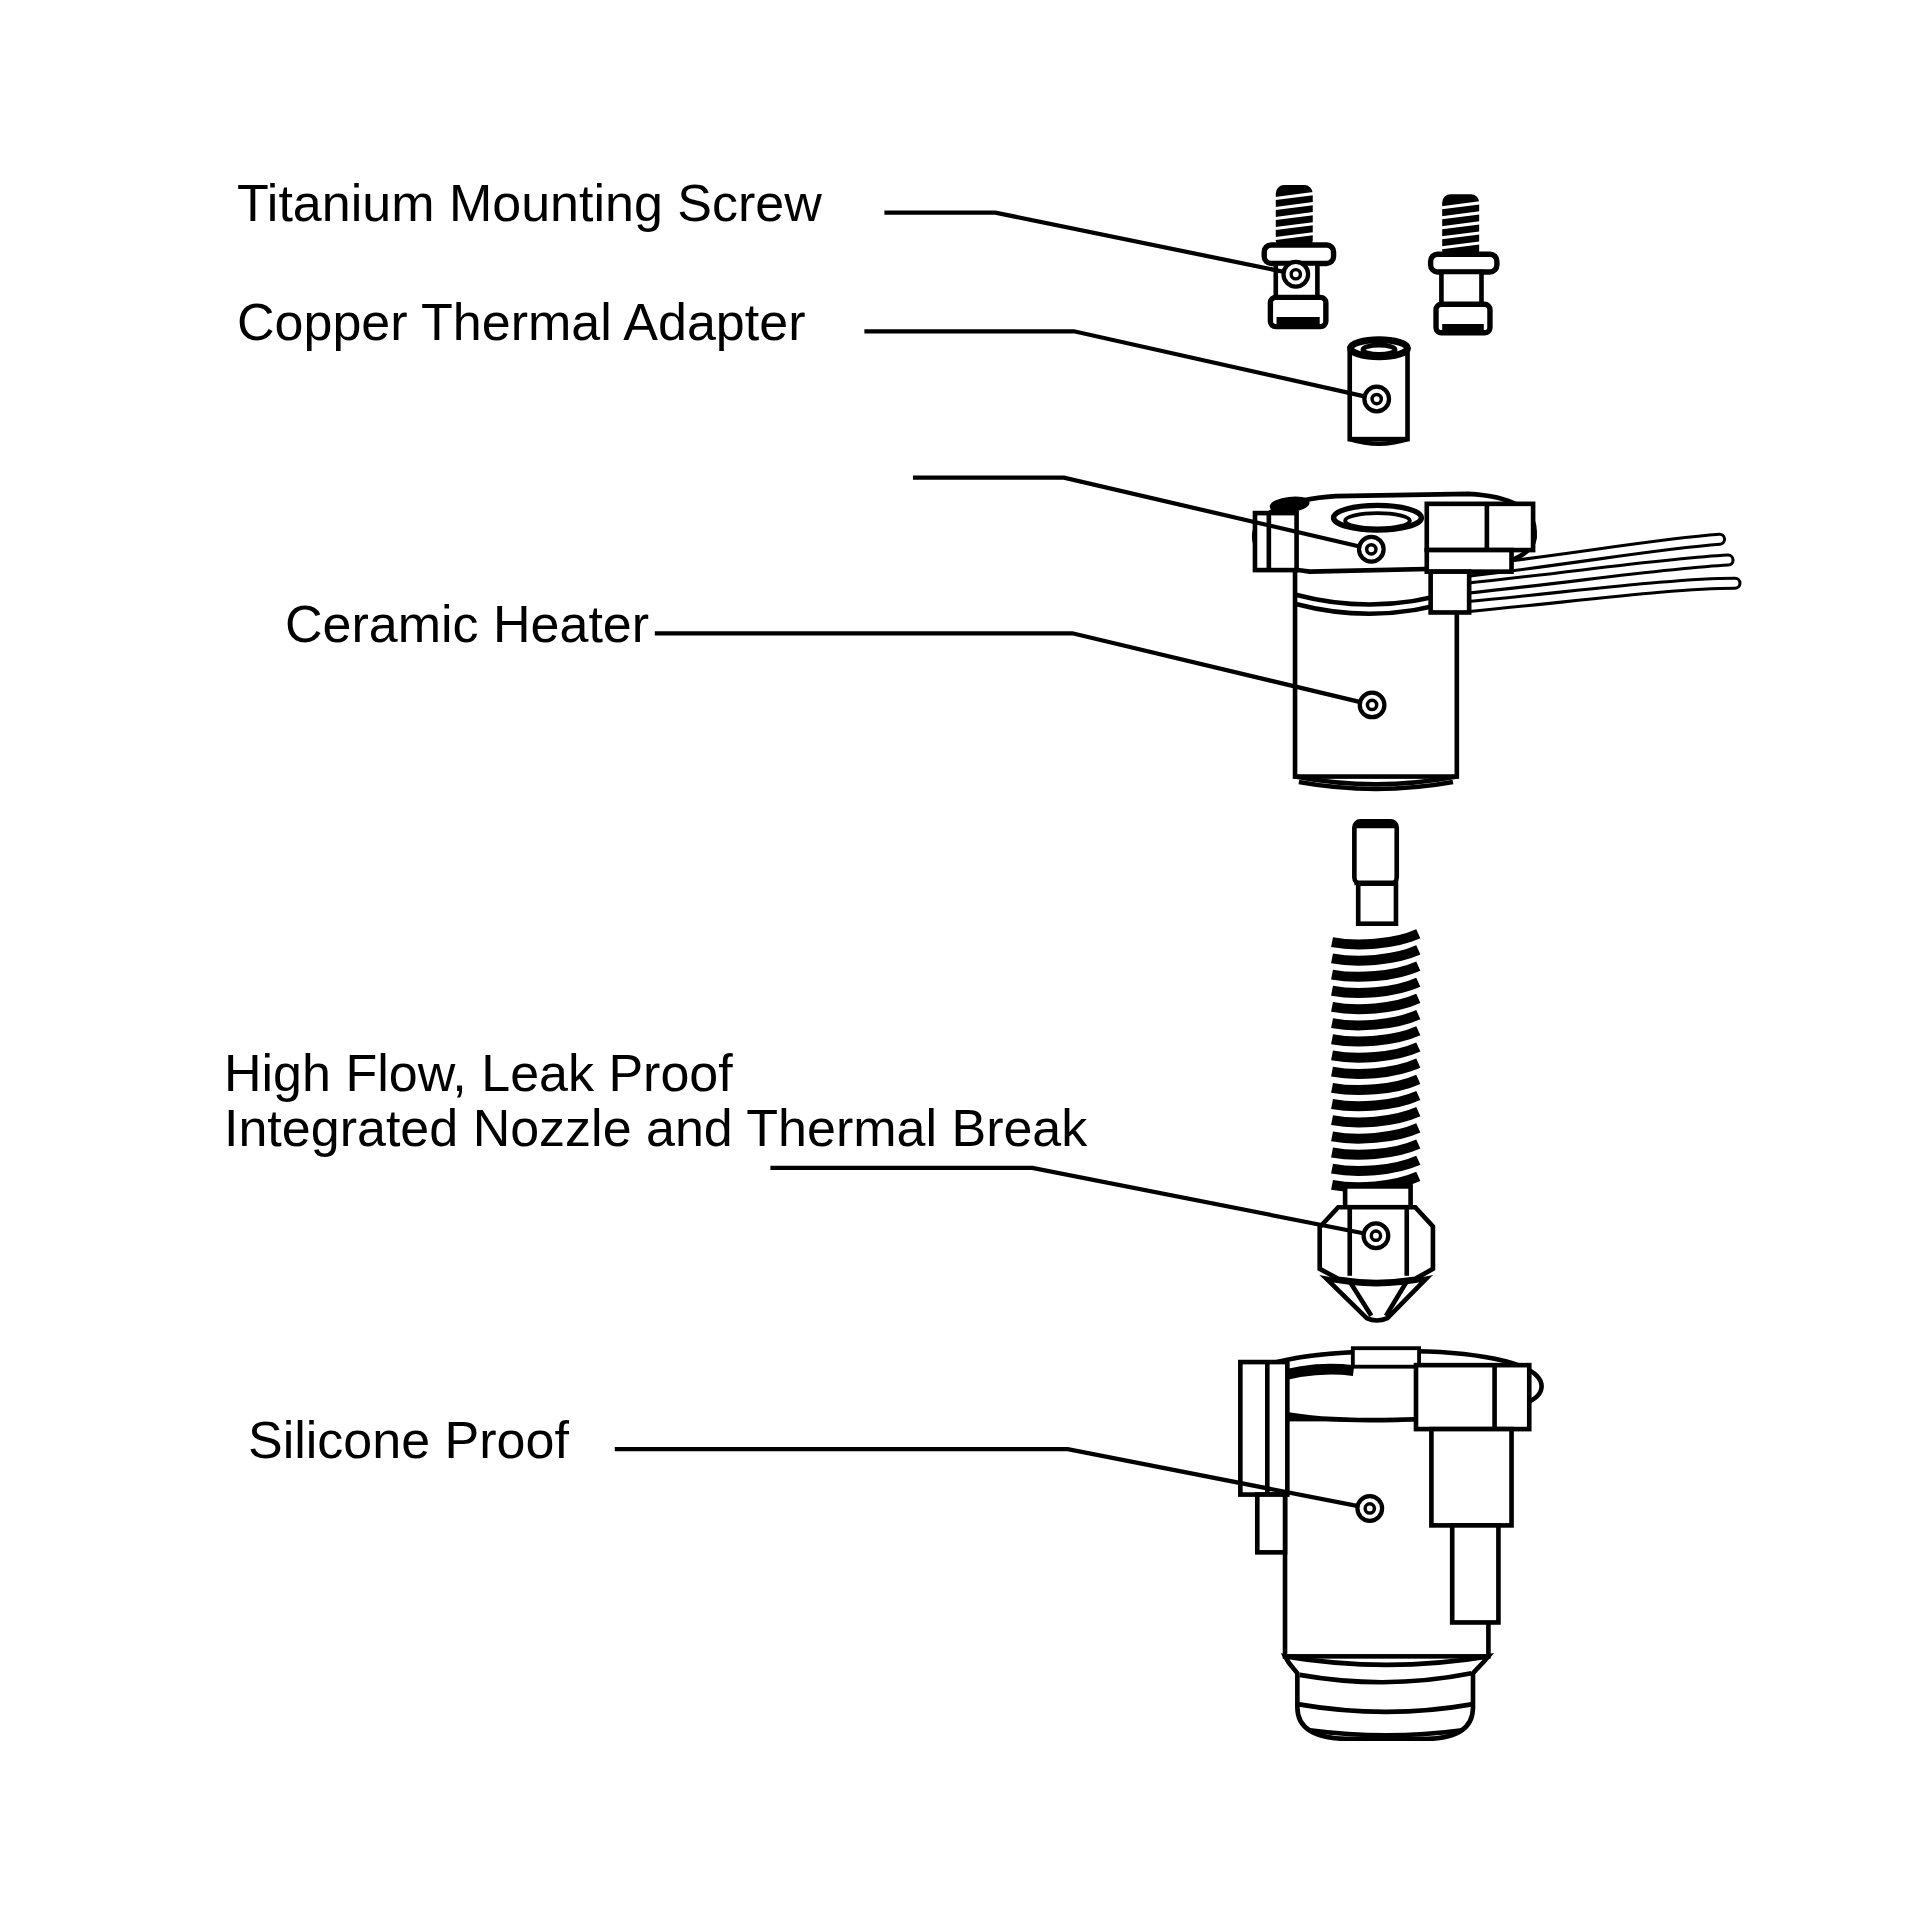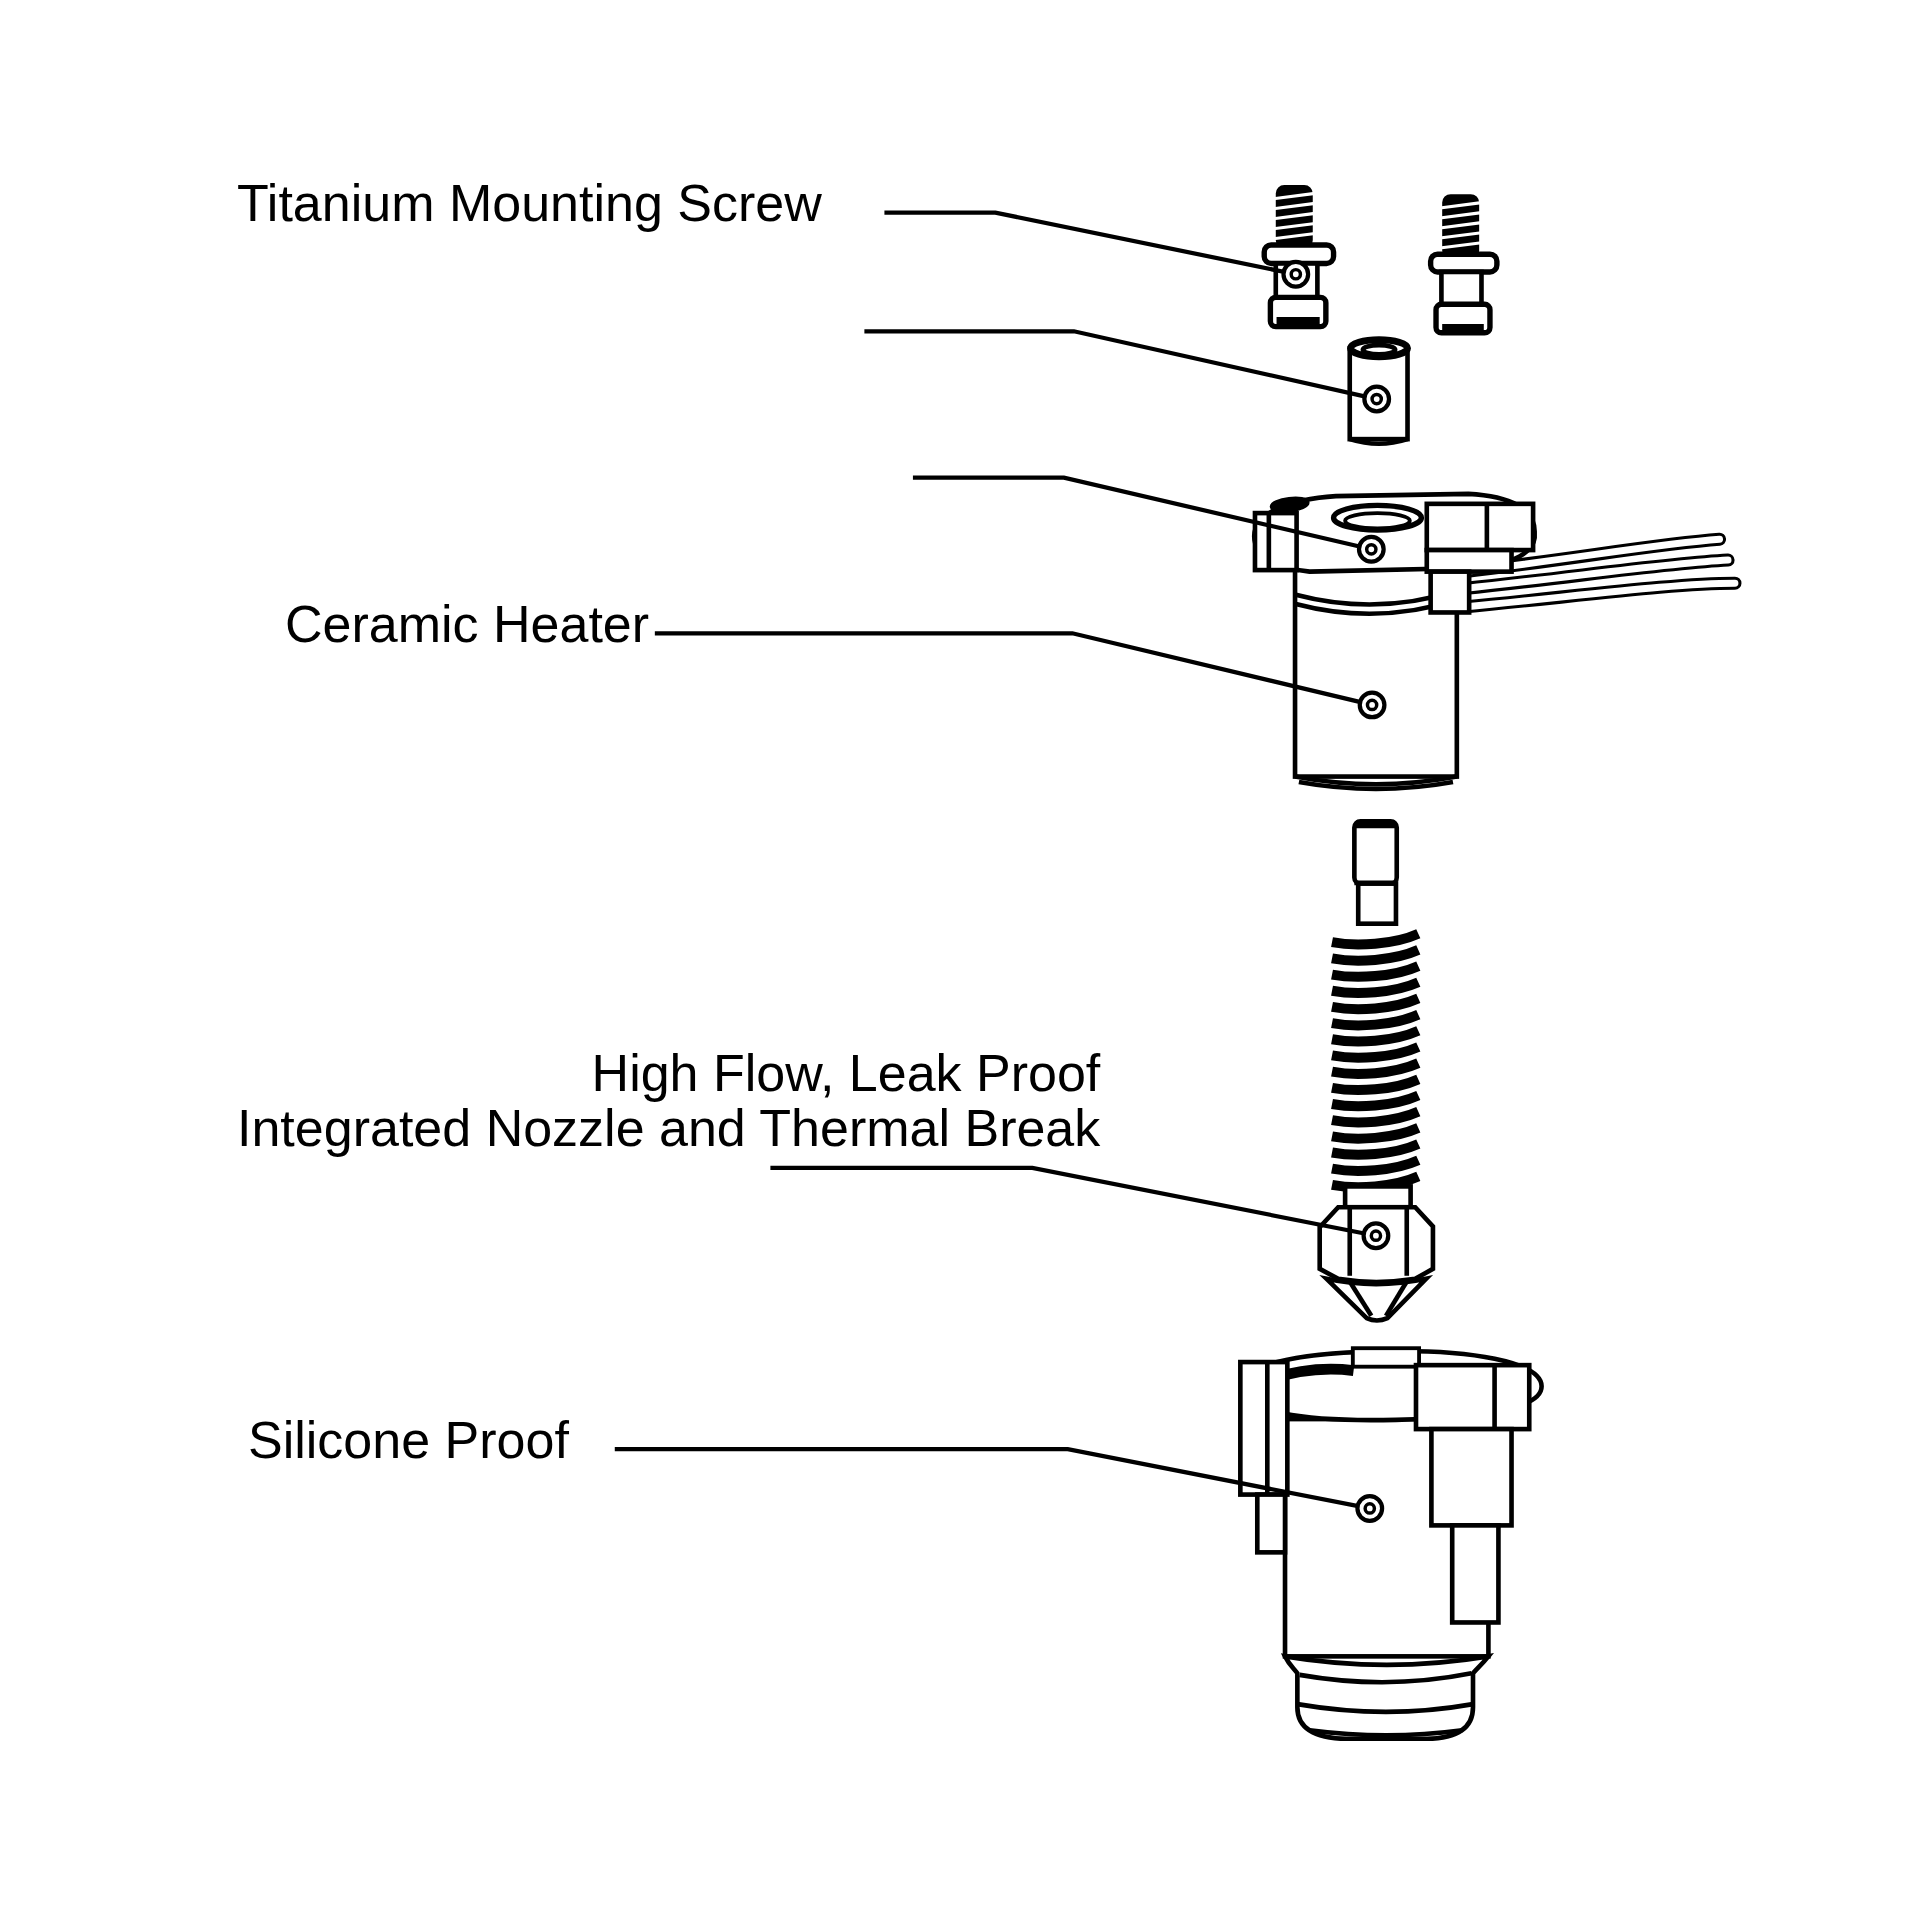--- a/index.html
+++ b/index.html
@@ -191,23 +191,24 @@
         <g>
           <circle cx="1778" cy="1958" r="16" fill="#ffffff" stroke-width="5.5"></circle>
           <circle cx="1778" cy="1958" r="6" fill="#ffffff" stroke-width="4.5"></circle>
         </g>
       </g>
     </g>
   </svg>
 
   <div class="part-label" style="left:237px; top:176px;">Titanium Mounting Screw</div>
 
+  <div class="part-label" style="left:237px; top:295px;">Copper Thermal Adapter</div>
 
 
   <div class="part-label" style="left:237px; top:597px;margin-left:48px;">Ceramic Heater</div>
 
-  <div class="part-label" style="left:237px; top:1046px;text-align:right;">High Flow, Leak Proof
+  <div class="part-label" style="left:224px; top:1046px;">High Flow, Leak Proof
 Integrated Nozzle and Thermal Break</div>
 
   <div class="part-label" style="left:248px; top:1413px;">Silicone Proof</div>
 
 </div>
 
 
 </body></html>

